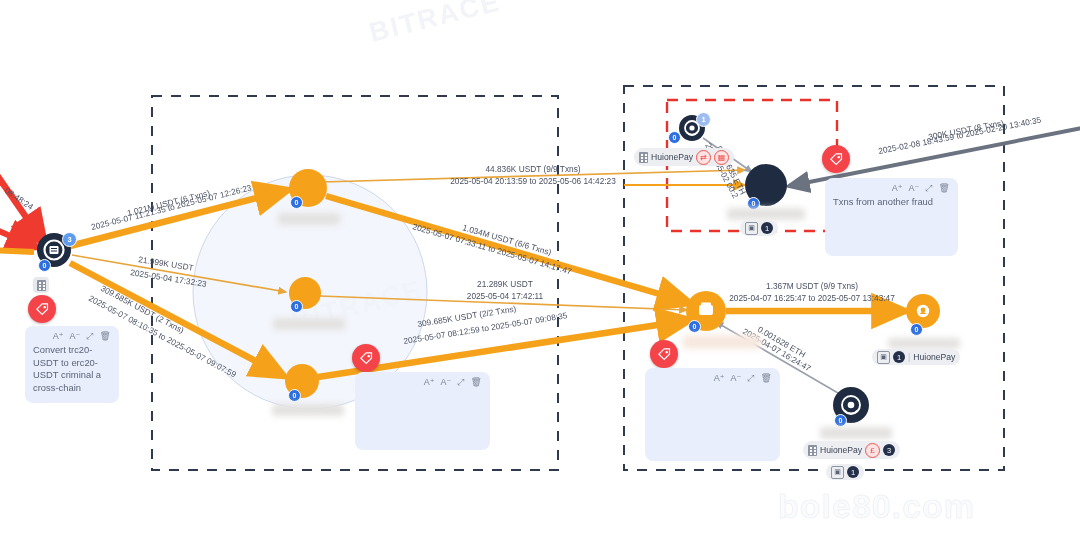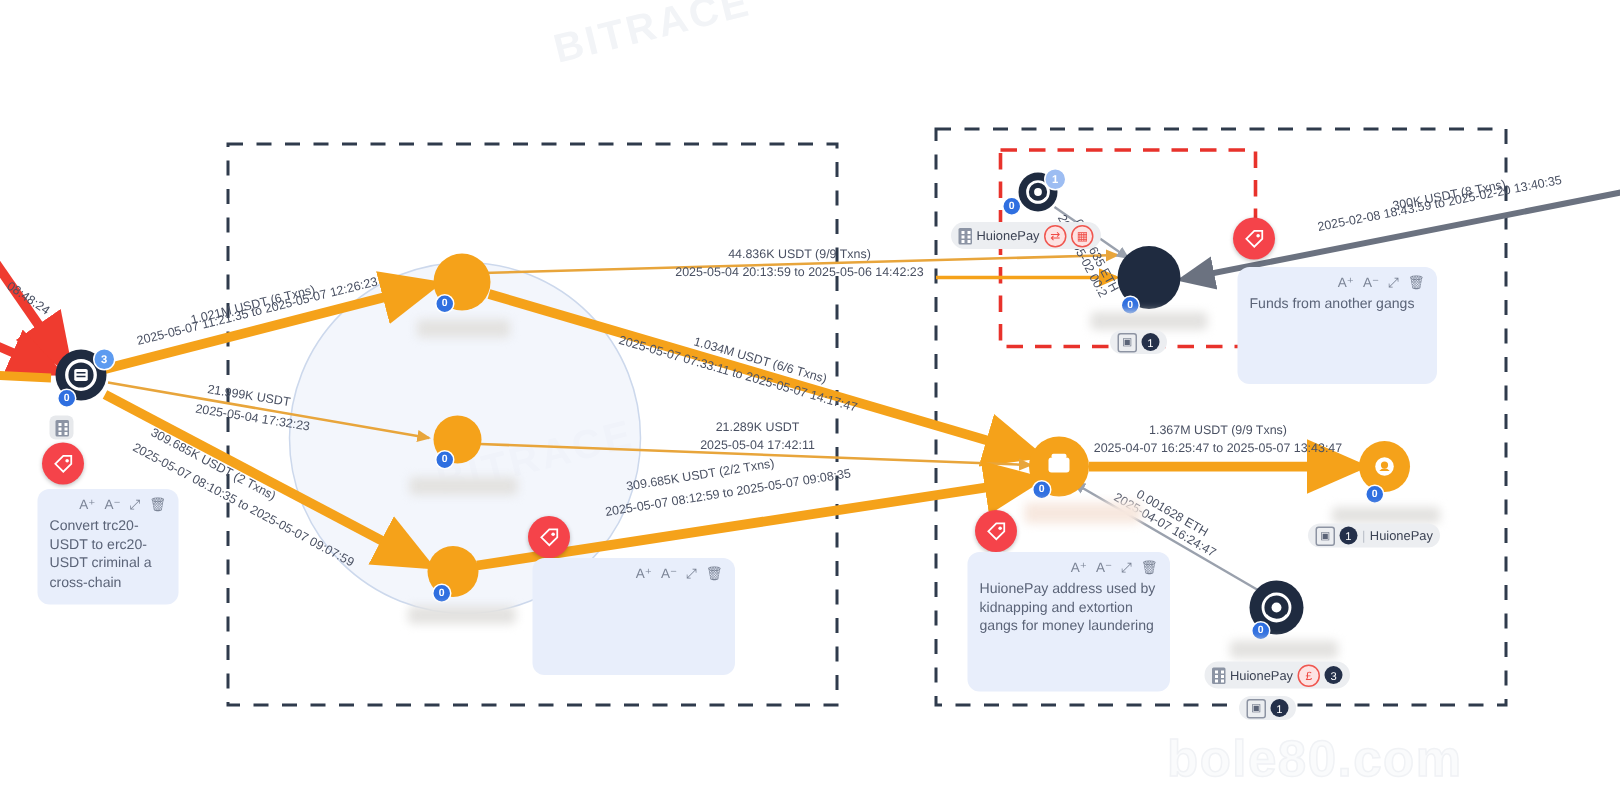--- a/index.html
+++ b/index.html
@@ -323,26 +323,25 @@
     </div>
   </div>
 
   <div class="note" style="left:825px;top:178px;width:133px;height:78px;">
     <div class="note-tools">
       <span>A⁺</span>
       <span>A⁻</span>
       <span>⤢</span>
       <span>🗑</span>
     </div>
-    <div>Funds from another gangs</div>
+    <div>Txns from another fraud</div>
   </div>
 
   <div class="note" style="left:645px;top:368px;width:135px;height:93px;">
     <div class="note-tools">
       <span>A⁺</span>
       <span>A⁻</span>
       <span>⤢</span>
       <span>🗑</span>
     </div>
-    <div>HuionePay address used by kidnapping and extortion gangs for money laundering</div>
   </div>
 
 </div>
 
 </body></html>

